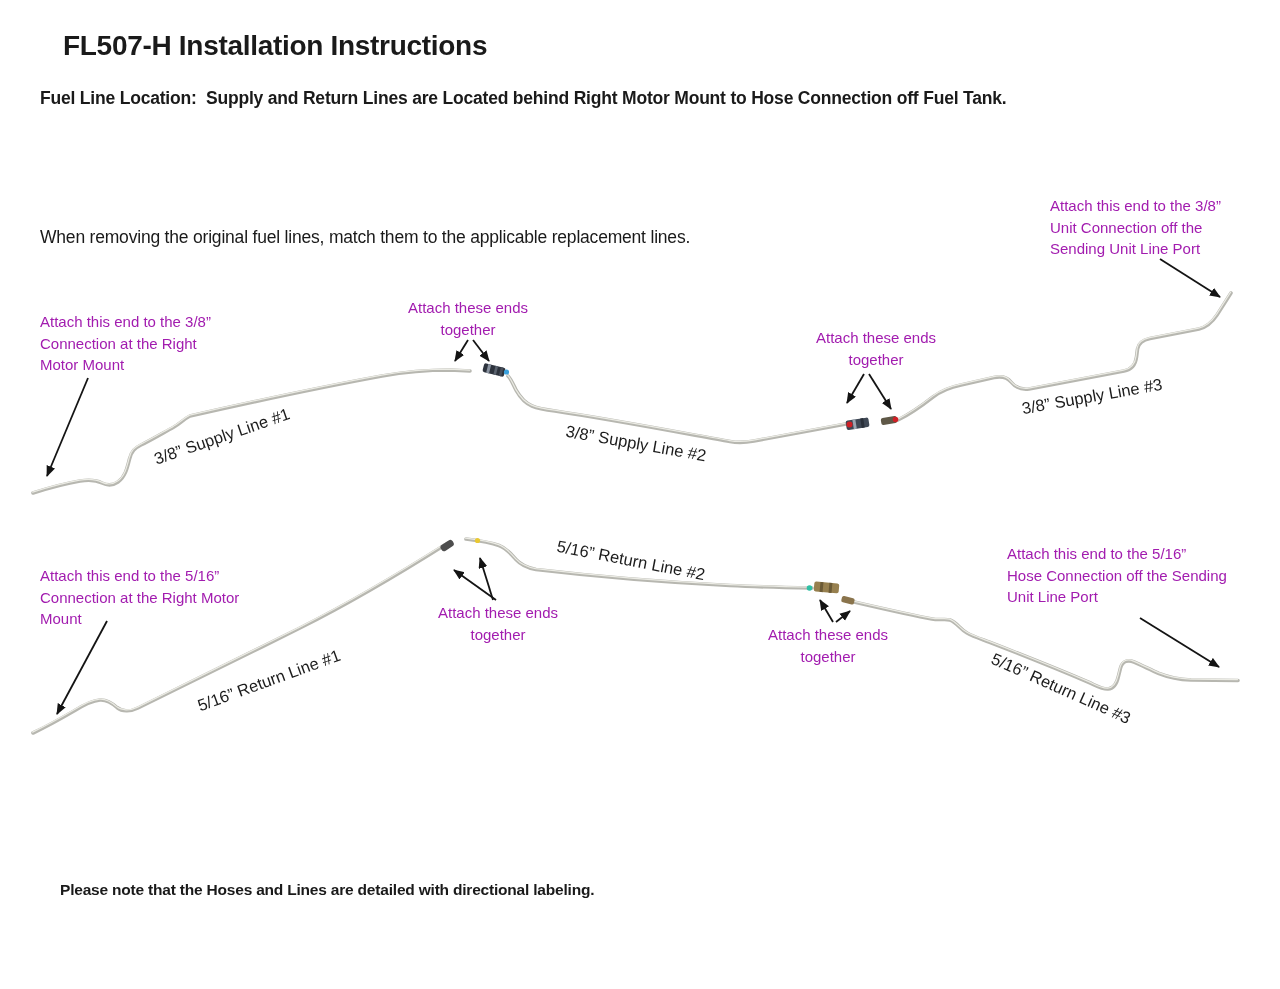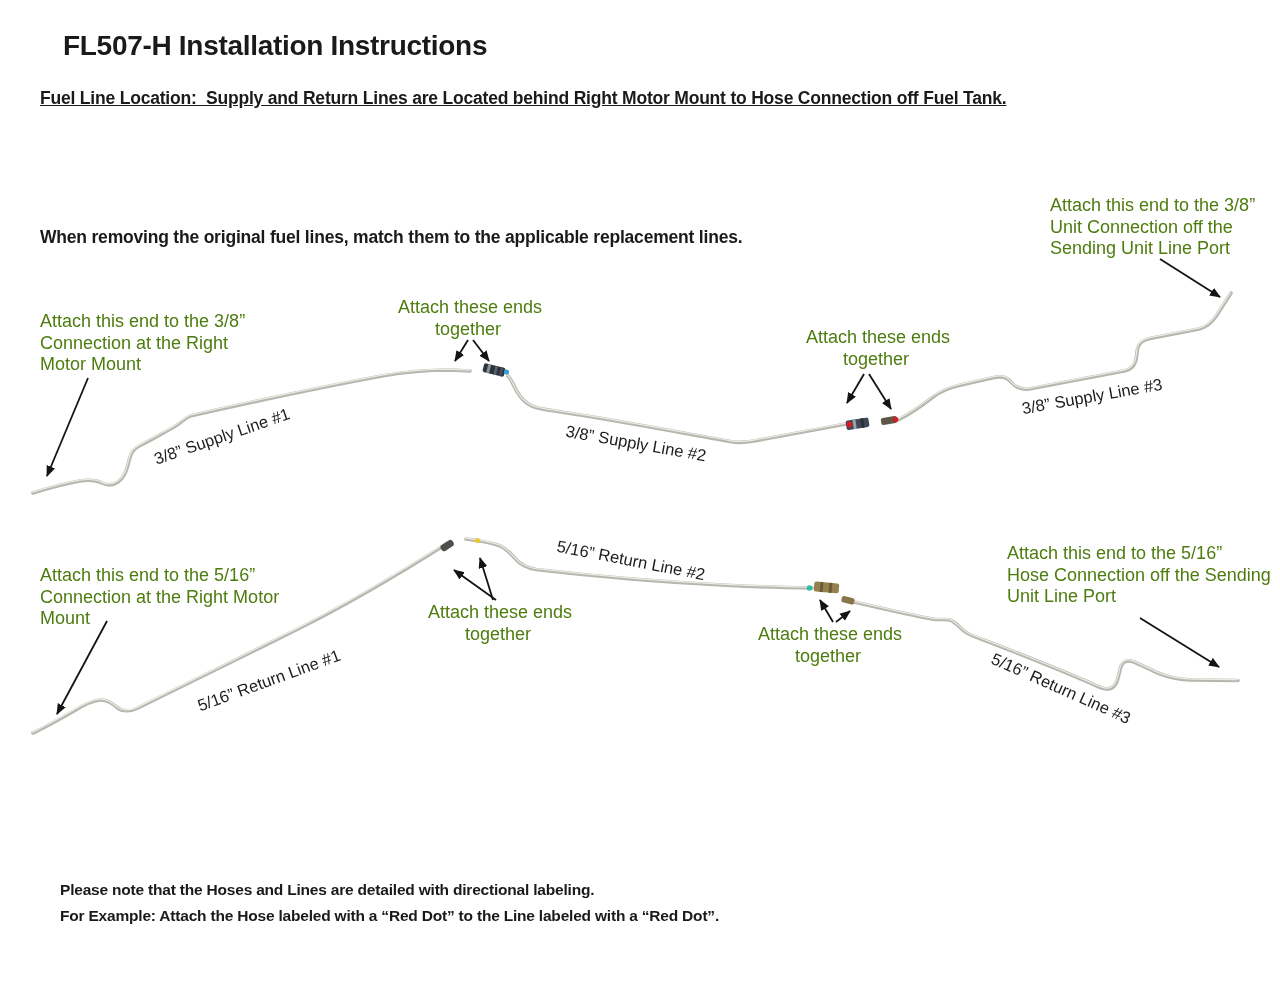--- a/index.html
+++ b/index.html
@@ -3,34 +3,34 @@
 <meta charset="utf-8">
 <style>
   html,body{margin:0;padding:0;}
   body{
     width:1280px;height:989px;position:relative;background:#ffffff;
     font-family:"Liberation Sans",sans-serif;color:#1a1a1a;overflow:hidden;
   }
   .abs{position:absolute;}
   .title{font-size:28px;font-weight:bold;letter-spacing:-0.3px;white-space:pre;margin-left:23px;}
   .intro-line{font-size:17.5px;font-weight:bold;line-height:27.5px;white-space:pre;letter-spacing:-0.2px;}
-  .removal{font-size:17.5px;font-weight:bold;white-space:pre;letter-spacing:-0.2px;}
-  .note{font-size:18px;line-height:21.5px;color:#4d7c0f;}
+  .removal{font-size:17.5px;font-weight:normal;white-space:pre;letter-spacing:-0.2px;}
+  .note{font-size:15px;line-height:21.5px;color:#a21caf;}
   .note .nline{white-space:pre;}
   .note.center{text-align:center;}
   .rot-label{font-size:16.5px;color:#1c1c1c;white-space:nowrap;text-align:center;transform-origin:50% 50%;}
   .footer-line{font-size:15.5px;font-weight:bold;line-height:26px;white-space:pre;letter-spacing:-0.2px;margin-left:20px;}
   svg{position:absolute;left:0;top:0;}
 </style>
 </head>
 <body>
 
 <div class="abs title" style="left:40px;top:30px;">FL507-H Installation Instructions</div>
 
-<div class="abs" style="left:40px;top:85px;text-decoration:underline;">
+<div class="abs" style="left:40px;top:85px;">
   <div class="intro-line">Fuel Line Location:  Supply and Return Lines are Located behind Right Motor Mount to Hose Connection off Fuel Tank.</div>
 </div>
 
 <div class="abs removal" style="left:40px;top:227px;">When removing the original fuel lines, match them to the applicable replacement lines.</div>
 
 <svg width="1280" height="989" viewBox="0 0 1280 989">
   <defs>
     <path id="sl1" d="M 33 493 C 52 487 68 483 80 481 C 90 479.5 96 480 102 483 C 107 485.5 113 485.5 118 482 C 125 477 127 469 129.5 459 C 131.5 451 135 448 141 445 C 152 439.5 163 433 174 427 C 180 423.5 184 419 190 416 C 252 402 322 387 382 376 C 410 371 434 370 450 370 L 470 371"></path>
     <path id="sl2" d="M 508 376 C 511 379 513 384 516 390 C 520 397 525 403 532 406 C 539 409 547 410 555 411 C 615 420 688 434 730 441.5 C 738 443 746 442.5 754 441 L 846 424"></path>
     <path id="sl3" d="M 898 420 C 911 413.5 924 404 933 397 C 941 391 951 387 961 385 L 994 377.5 C 1001 376 1007 377 1011 382 C 1015 387 1021 390 1029 389 L 1124 371 C 1132 369.5 1135.5 365 1136.5 357 L 1137.5 349 C 1138.5 343 1143 340 1150 338.5 L 1199 329 C 1207 327 1213 321 1217 315 L 1231 293"></path>
@@ -157,14 +157,13 @@
   <div class="nline">Attach these ends</div>
   <div class="nline">together</div>
 </div>
 
 <div class="abs rot-label" style="left:191px;top:671px;width:156px;transform:rotate(-20deg);">5/16” Return Line #1</div>
 <div class="abs rot-label" style="left:553px;top:551px;width:156px;transform:rotate(11deg);">5/16” Return Line #2</div>
 <div class="abs rot-label" style="left:983px;top:679px;width:156px;transform:rotate(24deg);">5/16” Return Line #3</div>
 
 <div class="abs" style="left:40px;top:877px;">
   <div class="footer-line">Please note that the Hoses and Lines are detailed with directional labeling.</div>
-  <div class="footer-line">For Example: Attach the Hose labeled with a “Red Dot” to the Line labeled with a “Red Dot”.</div>
 </div>
 
 </body></html>

